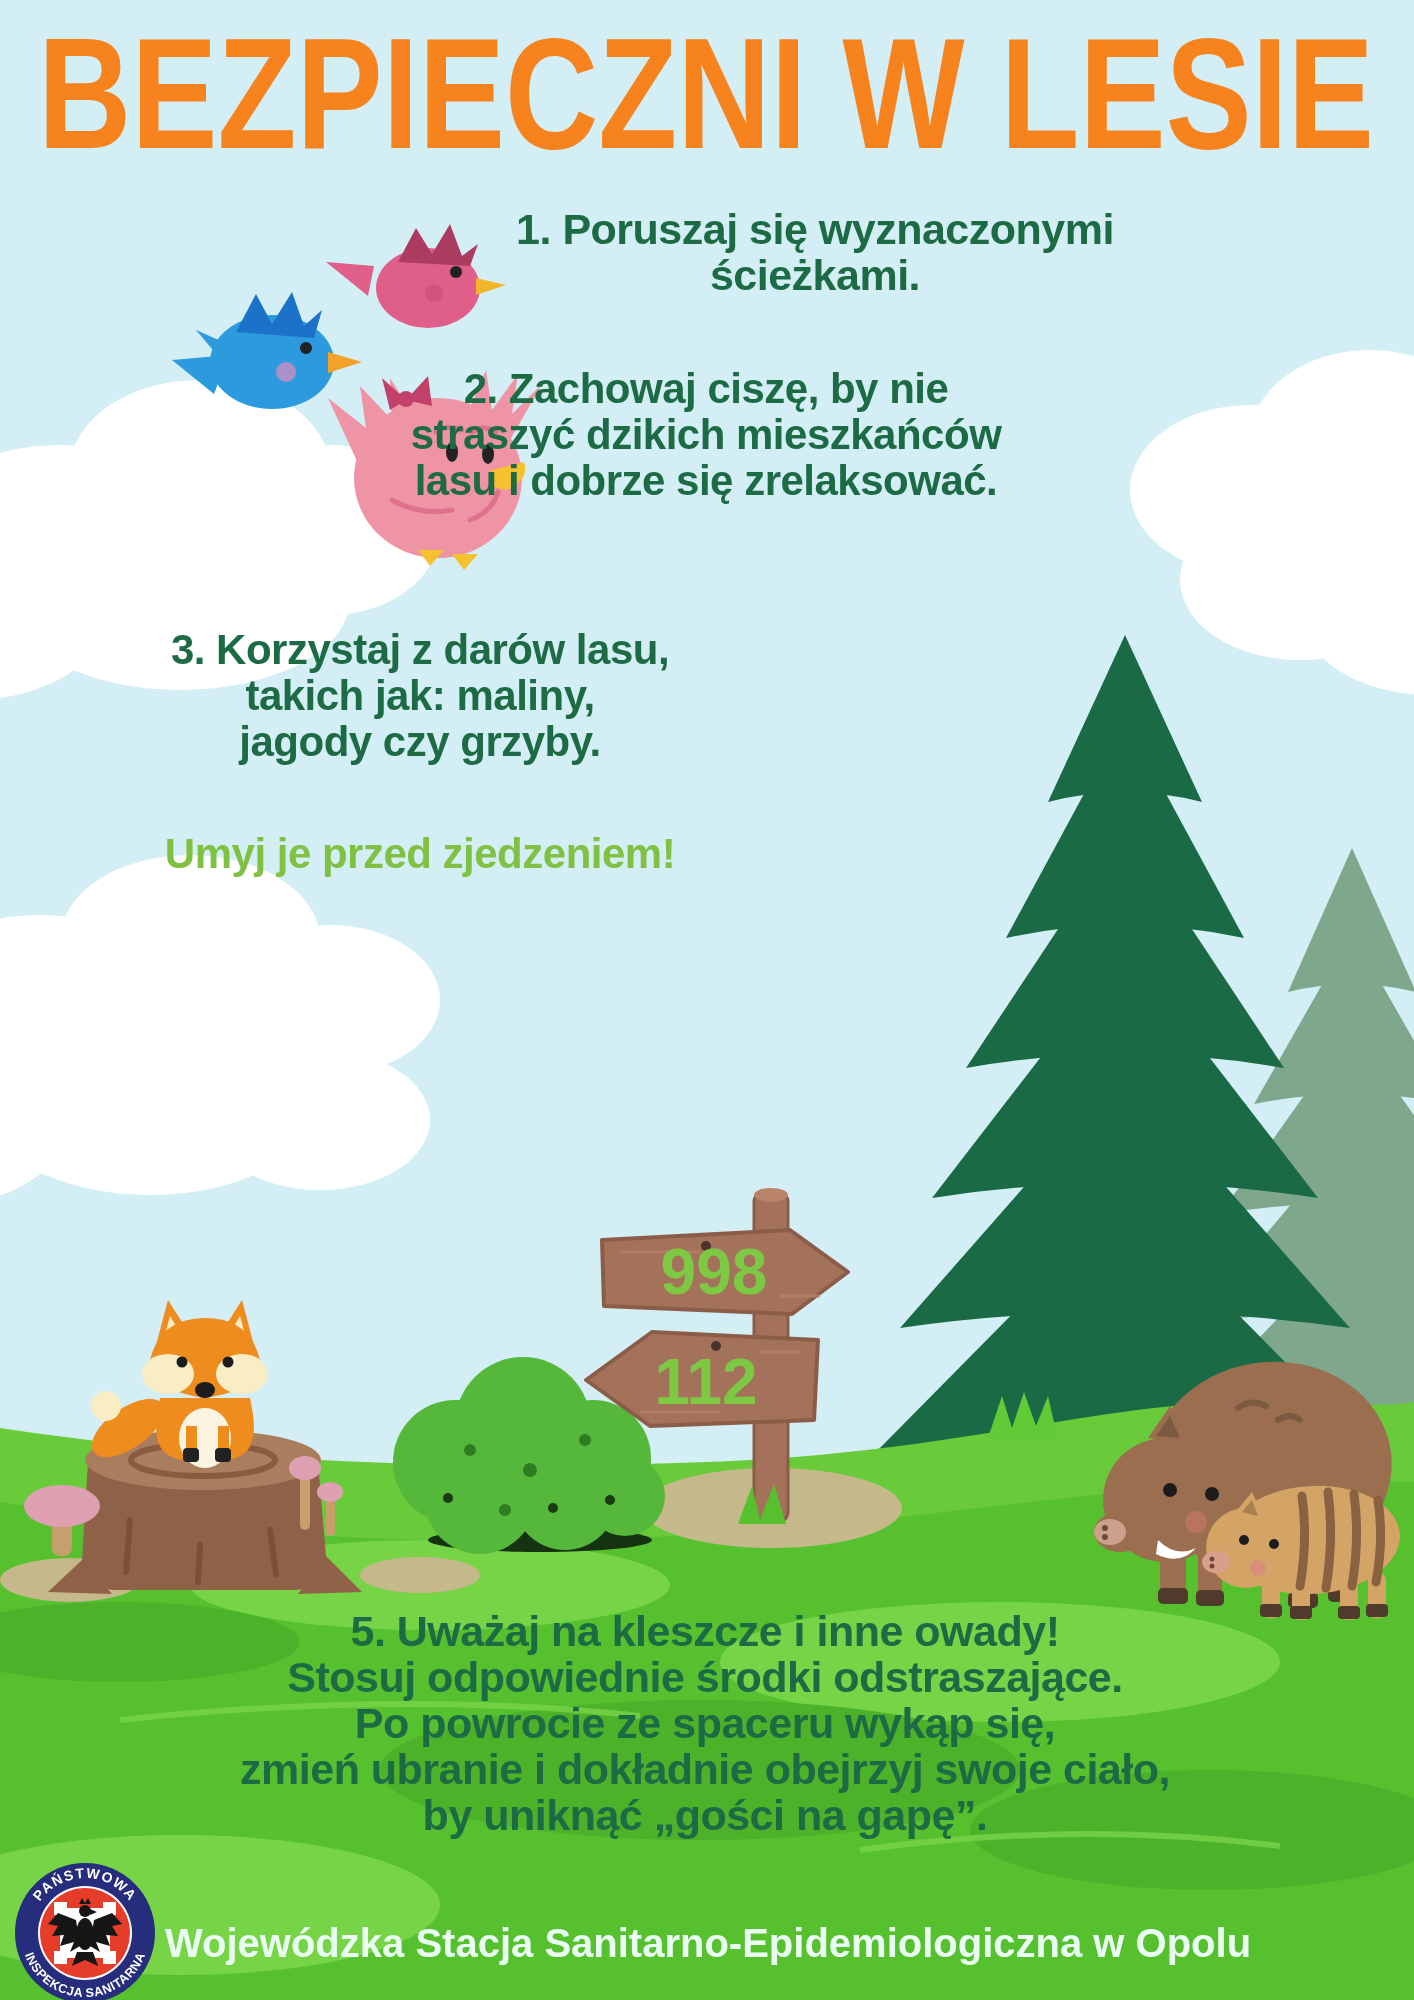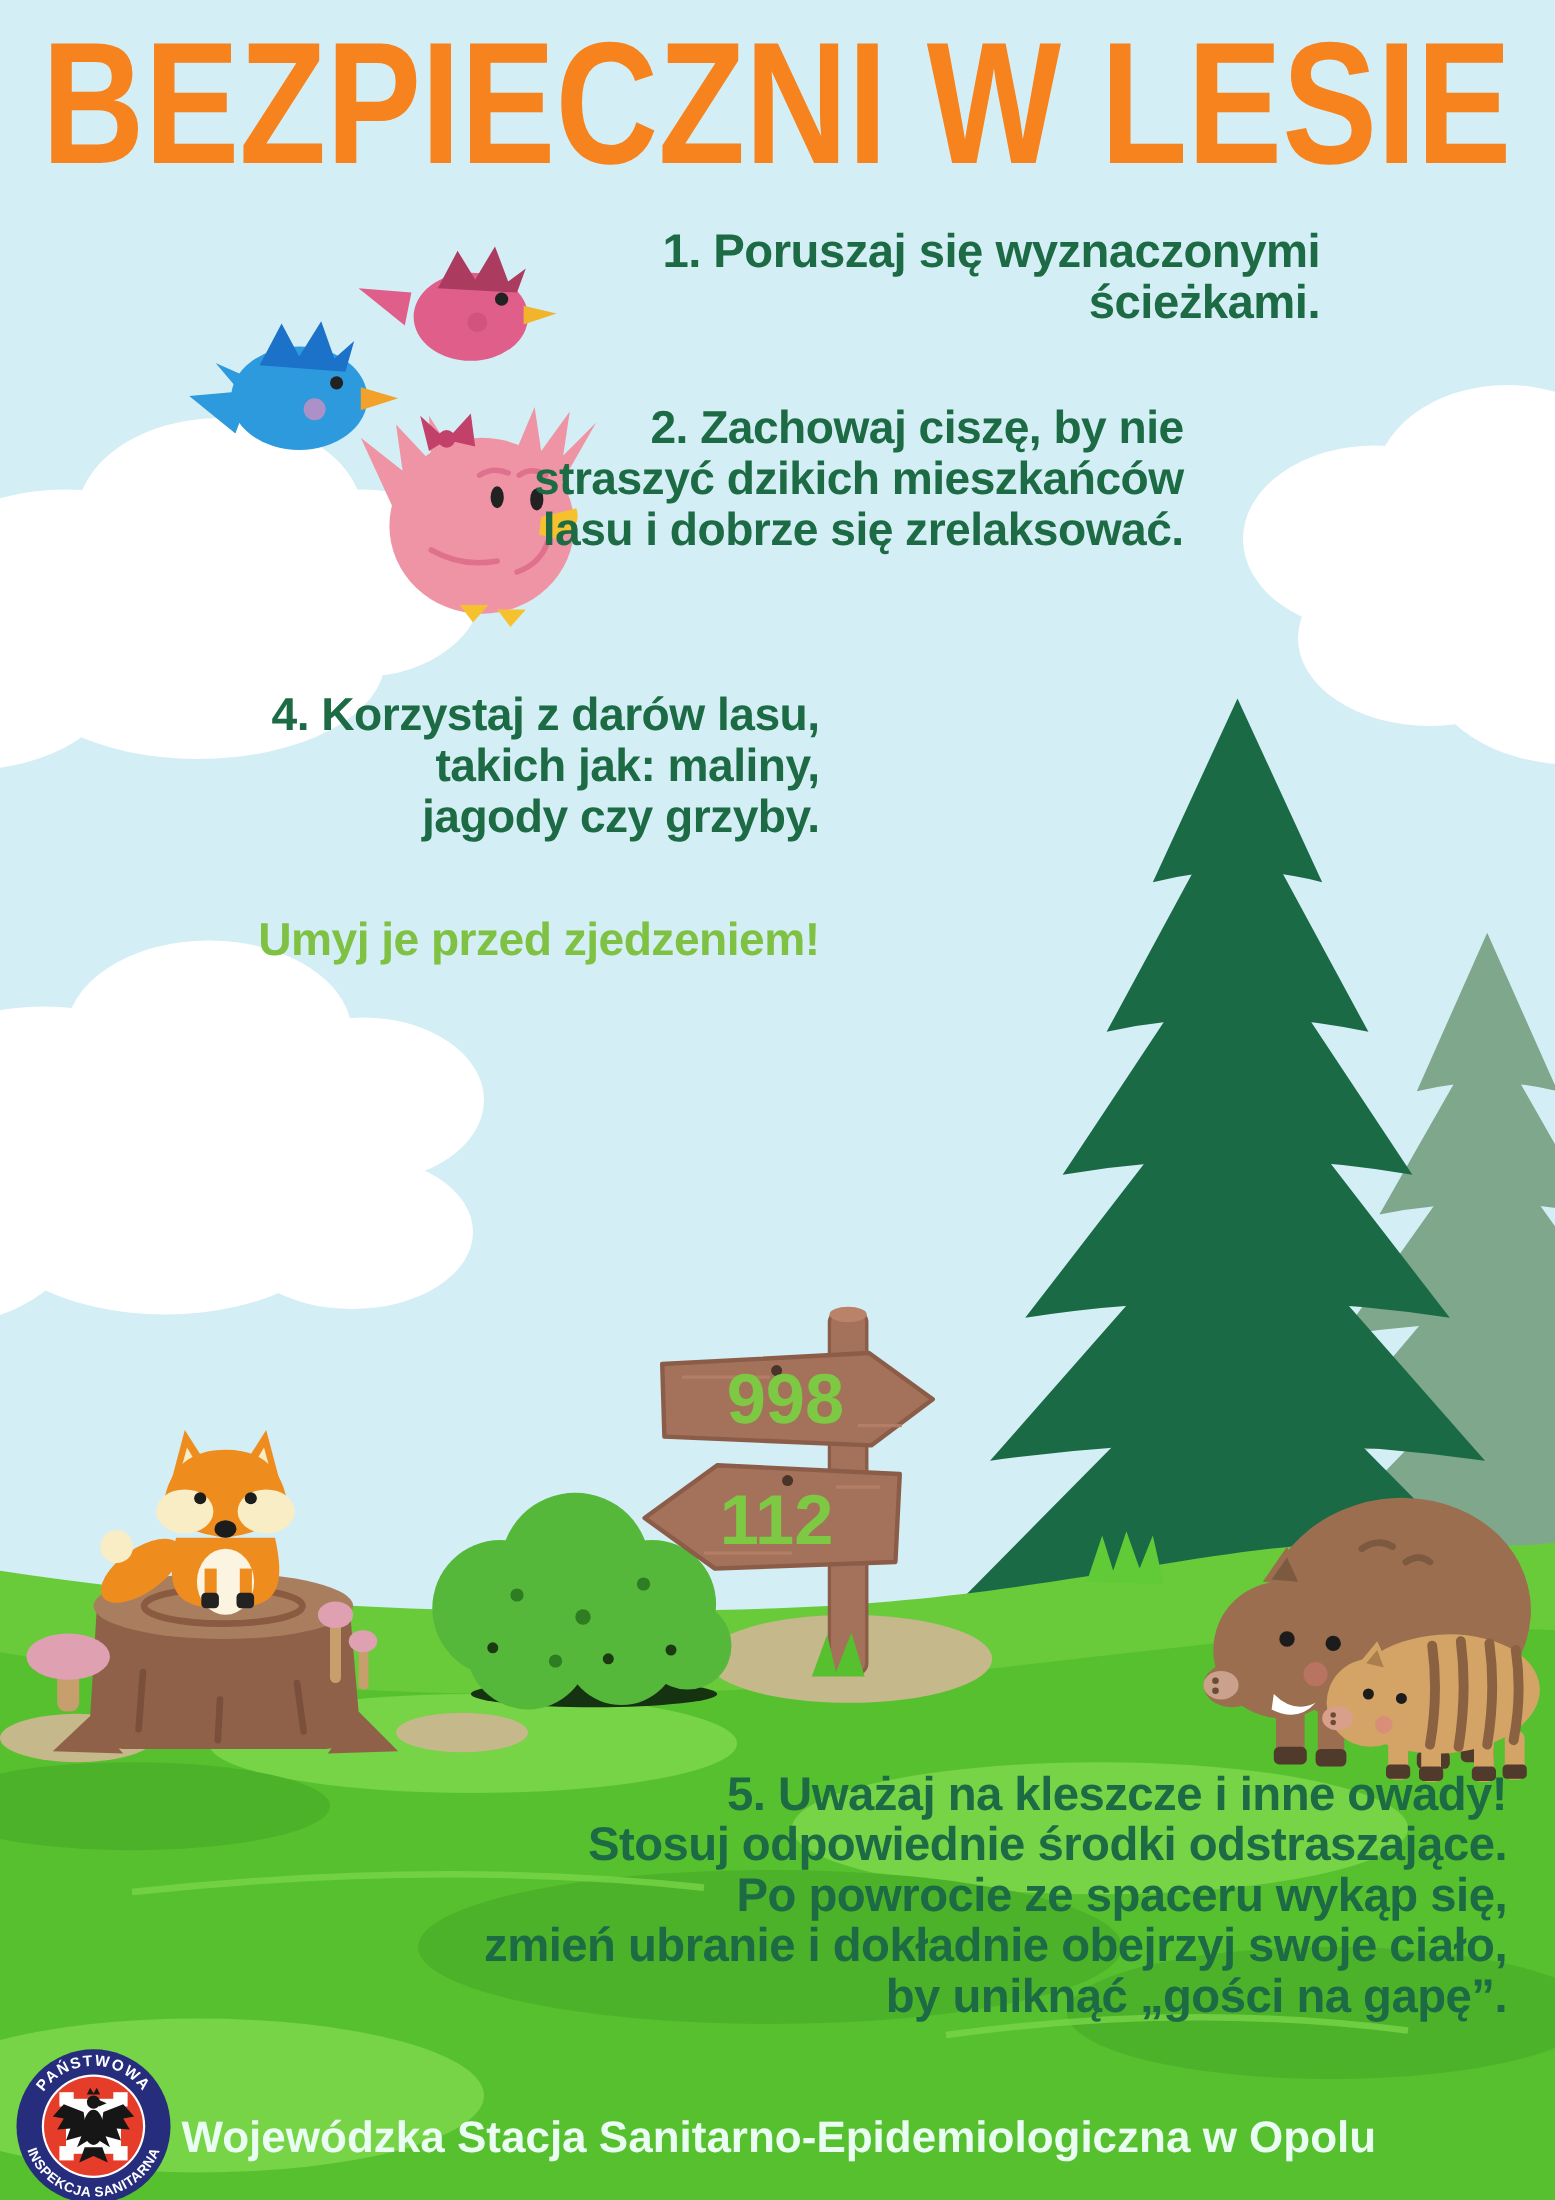--- a/index.html
+++ b/index.html
@@ -2,21 +2,21 @@
 <html lang="pl"><head>
 <meta charset="utf-8">
 <style>
   html,body{margin:0;padding:0;}
   .poster{
     position:relative;width:1414px;height:2000px;overflow:hidden;
     background:#d4eef6;font-family:"Liberation Sans",sans-serif;
   }
   .scene{position:absolute;left:0;top:0;width:1414px;height:2000px;}
   .tip{
-    position:absolute;white-space:pre-line;text-align:right;font-weight:bold;
+    position:absolute;white-space:pre-line;text-align:center;font-weight:bold;
     color:#1d6b44;font-size:42px;line-height:46px;letter-spacing:-0.5px;
   }
   .tip1{left:430px;top:206px;width:770px;font-size:43px;}
   .tip2{left:336px;top:366px;width:740px;}
   .tip3{left:95px;top:581px;width:650px;}
   .tip3 .hl{color:#7fc142;margin-top:20px;}
   .tip4{left:35px;top:839px;width:474px;font-size:44px;}
   .tip5{left:40px;top:1608px;width:1330px;font-size:43px;}
   .footer-org{
     position:absolute;left:165px;top:1921px;width:1250px;text-align:left;
@@ -240,21 +240,21 @@
 
     <text x="38" y="148" font-size="158" font-weight="bold" fill="#f6831e" textLength="1336" lengthAdjust="spacingAndGlyphs">BEZPIECZNI W LESIE</text>
   </svg>
 
   <div class="tip tip1">1. Poruszaj się wyznaczonymi
 ścieżkami.</div>
   <div class="tip tip2">2. Zachowaj ciszę, by nie
 straszyć dzikich mieszkańców
 lasu i dobrze się zrelaksować.</div>
   <div class="tip tip3">
-    <div>4. Korzystaj z darów lasu,
+    <div>3. Korzystaj z darów lasu,
 takich jak: maliny,
 jagody czy grzyby.</div>
     <div class="hl">Umyj je przed zjedzeniem!</div>
   </div>
   <div class="tip tip5">5. Uważaj na kleszcze i inne owady!
 Stosuj odpowiednie środki odstraszające.
 Po powrocie ze spaceru wykąp się,
 zmień ubranie i dokładnie obejrzyj swoje ciało,
 by uniknąć „gości na gapę”.</div>
 

